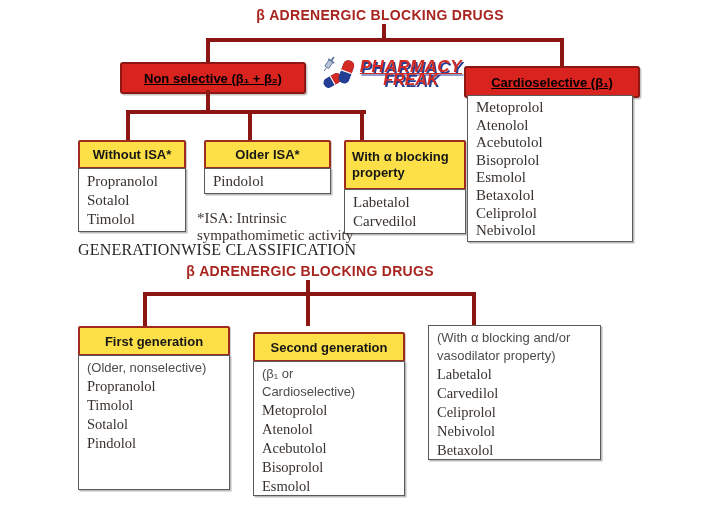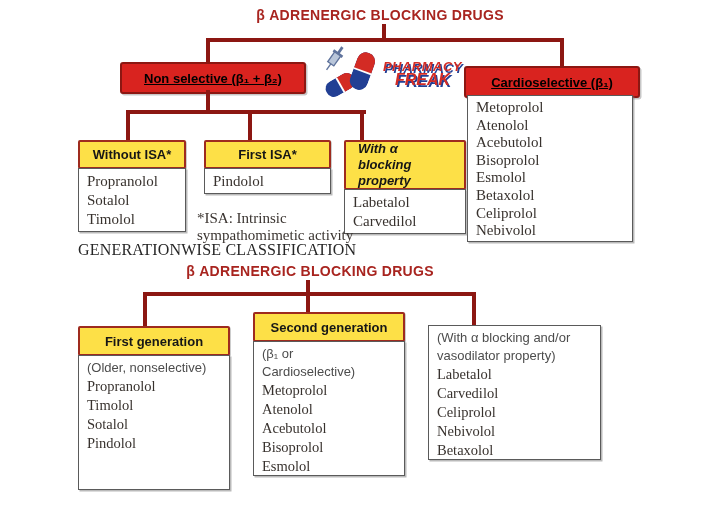--- a/index.html
+++ b/index.html
@@ -24,27 +24,27 @@
   .footnote{position:absolute;font-family:"Liberation Serif",serif;font-size:15px;
             color:#3a3430;line-height:17px;}
   .section-heading{position:absolute;font-family:"Liberation Serif",serif;font-weight:normal;
                    font-size:16px;color:#262626;letter-spacing:.2px;}
   .gen-box{position:absolute;width:152px;}
   .gen-head{height:26px;}
   .gen-body{height:128px;font-size:14.5px;}
   .gen-sub{font-family:"Liberation Sans",sans-serif;font-size:13px;color:#4c4c4c;
            line-height:18px;padding-right:14px;}
   .gen-drug{line-height:19px;}
-  .alpha-head{line-height:16px;padding:4px 12px;justify-content:flex-start;text-align:left;font-style:italic;}
+  .alpha-head{line-height:16px;padding:4px 6px;justify-content:flex-start;text-align:left;}
   
   #logo{position:absolute;left:320px;top:44px;width:142px;height:58px;display:flex;
         align-items:center;}
   .logo-text{margin-left:2px;font-style:italic;font-weight:900;color:#d32b24;
              text-shadow:1.5px 1.5px 0 #223f94;line-height:13px;text-align:center;}
-  .logo-text .l1{font-size:13px;letter-spacing:.5px;}
+  .logo-text .l1{font-size:17px;letter-spacing:.5px;text-decoration:underline;}
   .logo-text .l2{font-size:16px;}
 </style>
 </head>
 <body>
 
 <div id="canvas">
 
   <div class="tree-title" style="left:180px;top:7px;width:400px;">β ADRENERGIC BLOCKING DRUGS</div>
 
   <div class="line" style="left:382px;top:24px;width:4px;height:18px;"></div>
@@ -122,21 +122,21 @@
     </div>
     <div class="white-body">
       <div class="drug">Propranolol</div>
       <div class="drug">Sotalol</div>
       <div class="drug">Timolol</div>
     </div>
   </div>
 
   <div class="sub-box" style="left:204px;top:140px;width:127px;">
     <div class="pink-head" style="height:25px;">
-      <span>First ISA*</span>
+      <span>Older ISA*</span>
     </div>
     <div class="white-body">
       <div class="drug">Pindolol</div>
     </div>
   </div>
 
   <div class="sub-box" style="left:344px;top:140px;width:122px;">
     <div class="pink-head alpha-head" style="height:38px;">
       <span>With α blocking property</span>
     </div>
@@ -167,21 +167,21 @@
     </div>
     <div class="white-body gen-body">
       <div class="gen-sub">(Older, nonselective)</div>
       <div class="gen-drug">Propranolol</div>
       <div class="gen-drug">Timolol</div>
       <div class="gen-drug">Sotalol</div>
       <div class="gen-drug">Pindolol</div>
     </div>
   </div>
 
-  <div class="gen-box" style="left:253px;top:312px;">
+  <div class="gen-box" style="left:253px;top:332px;">
     <div class="pink-head gen-head">
       <span>Second generation</span>
     </div>
     <div class="white-body gen-body">
       <div class="gen-sub">(β₁ or Cardioselective)</div>
       <div class="gen-drug">Metoprolol</div>
       <div class="gen-drug">Atenolol</div>
       <div class="gen-drug">Acebutolol</div>
       <div class="gen-drug">Bisoprolol</div>
       <div class="gen-drug">Esmolol</div>

